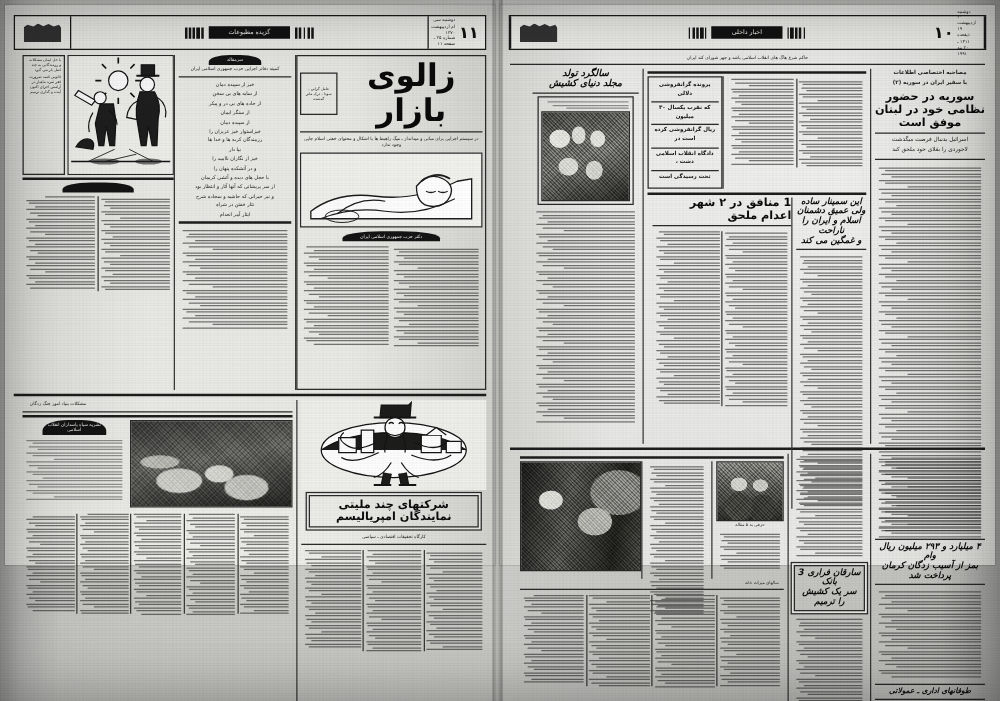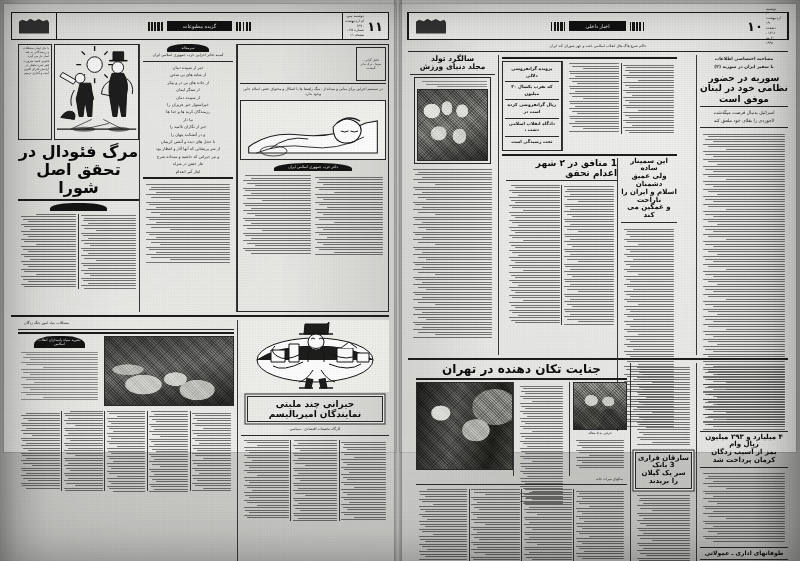--- a/index.html
+++ b/index.html
@@ -69,21 +69,21 @@
   .kicker{direction:rtl;text-align:center;font-size:3.6px;color:#222;line-height:1.4;padding:1px 2px;}
 
   
   .hl{direction:rtl;text-align:center;color:#0b0b0b;font-weight:bold;
       font-family:"DejaVu Sans","Liberation Sans",sans-serif;line-height:1.12;
       letter-spacing:-.4px;}
   .hl-xl{font-size:25px;}
   .hl-lg{font-size:16px;}
   .hl-md{font-size:12px;}
   .hl-sm{font-size:9px;}
-  .hl-xs{font-size:7px;}
+  .hl-xs{font-size:7px;font-style:italic;}
 
   .boxrule{border:1px solid #2a2a2a;}
   .dblrule{border:1px solid #2a2a2a;box-shadow:0 0 0 1.5px #e9e9e6,0 0 0 2.5px #2a2a2a;}
   .hr{height:1px;background:#2a2a2a;margin:2px 0;}
   .hr2{height:2px;background:#1d1d1d;margin:2px 0;}
 
   
   .chip{background:#141414;color:#efefec;font-size:3.6px;text-align:center;
       padding:2px 4px;direction:rtl;}
   .chip-round{border-radius:40% 40% 0 0/70% 70% 0 0;}
@@ -160,20 +160,21 @@
       <div class="mh-logo">
         <div class="logo-blob"></div>
       </div>
     </div>
 
     <div class="row" style="margin:4px 7px 0 7px;height:268px;">
 
       <div class="col" style="width:152px;">
         <div class="boxrule" style="height:100%;box-sizing:border-box;padding:2px;display:flex;flex-direction:column;">
           <div style="display:flex;direction:rtl;align-items:center;gap:2px;">
+            <div class="hl hl-xl" style="flex:1;">زالوی بازار</div>
             <div class="boxrule" style="width:26px;height:30px;display:flex;align-items:center;justify-content:center;padding:1px;">
               <div class="kicker" style="font-size:3px;">عامل گرانی ـ سودا ـ درک ماتر گمشده</div>
             </div>
           </div>
           <div class="hr"></div>
           <div class="kicker">در سیستم اجرایی برای مبانی و میدانداز ـ میگ راهبط ها با اشکال و محتوای خفتی اسلام جایی وجود ندارد</div>
 
           <div class="cartoon" style="height:58px;margin-top:2px;border:1px solid #2a2a2a;">
             <svg viewBox="0 0 150 58" preserveAspectRatio="none">
               <rect x="0" y="0" width="150" height="58" fill="#f1f1ee"></rect>
@@ -348,21 +349,20 @@
                   <path d="M6 74 q5 -8 12 -6 q4 2 2 8 z" fill="#1f1f1f"></path>
                 </g>
               </svg>
             </div>
           </div>
           <div class="boxrule" style="width:33px;">
             <div class="kicker" style="font-size:3px;text-align:right;">با حل ایمان مشکلات و رزمندگانی به چند اصل باز می گیرد قانونی قصد ضرورت فقر ثمره ماهیار در آرامش اجرای اکنون آینده و گذاری ترمیم</div>
           </div>
         </div>
 
-        <div class="hl hl-lg" style="margin-top:3px;">مرگ فئودال در تحقق اصل شورا</div>
         <div class="hr2"></div>
         <div class="chip chip-round" style="margin:1px 32px;">&nbsp;</div>
         <div class="txt tight" style="column-count:2;column-gap:5px;column-rule:1px solid #3a3a3a;">
           <span class="s1"></span>
             <span class="s2"></span>
             <span class="s4"></span>
             <span class="s3"></span>
           <span class="s1"></span>
             <span class="s2"></span>
             <span class="s5"></span>
@@ -451,21 +451,21 @@
               <path d="M88 44 q20 8 32 0"></path>
               <path d="M72 50 q-6 10 -14 12 M80 50 q6 10 14 12"></path>
 
               <path d="M66 58 l-2 10 h6 l2 -9" fill="#1d1d1b"></path>
               <path d="M84 58 l2 10 h-6 l-2 -9" fill="#1d1d1b"></path>
               <path d="M58 68 h14 M78 68 h14" stroke-width="1.6"></path>
             </g>
           </svg>
         </div>
         <div class="dblrule" style="margin:4px 6px;padding:2px;">
-          <div class="hl hl-sm">حیرانی چند ملیتی</div>
+          <div class="hl hl-sm">شرکتهای چند ملیتی</div>
           <div class="hl hl-sm">نمایندگان امپریالیسم</div>
         </div>
         <div class="kicker">کارگاه تحقیقات اقتصادی ـ سیاسی</div>
         <div class="hr"></div>
         <div class="txt tight" style="column-count:3;column-gap:4px;column-rule:1px solid #3a3a3a;">
           <span class="s1"></span>
             <span class="s2"></span>
             <span class="s4"></span>
             <span class="s3"></span>
           <span class="s1"></span>
@@ -790,21 +790,21 @@
           <div class="pgdate" style="text-align:left;">دوشنبه ۳۰ اردیبهشت</div>
           <div class="pgdate" style="text-align:left;">۱۹ ذیقعده ۱۴۱۱ ـ ۲۰ مه ۱۹۹۱</div>
         </div>
       </div>
     </div>
 
     <div class="kicker" style="margin:3px 8px 0 8px;border-bottom:1px solid #2a2a2a;padding-bottom:2px;">حاکم شرع هاگ های انقلاب اسلامی باشد و جهر شورای کند ایران</div>
 
     <div class="row" style="margin:3px 8px 0 8px;height:300px;">
 
-      <div class="col rule-l" style="width:92px;padding-left:3px;margin-left:16px;">
+      <div class="col rule-l" style="width:92px;padding-left:3px;">
         <div class="kicker" style="font-weight:bold;font-size:4.4px;">مصاحبه اختصاصی اطلاعات</div>
         <div class="kicker" style="font-weight:bold;font-size:4.4px;">با سفیر ایران در سوریه (۲)</div>
         <div class="hl hl-sm" style="margin-top:2px;">سوریه در حضور نظامی خود در لبنان موفق است</div>
         <div class="hr"></div>
         <div class="kicker" style="font-size:4.6px;">اسرائیل بدنبال فرصت میگذشت</div>
         <div class="kicker" style="font-size:4.6px;">لاجوردی را بقلای خود ملحق کند</div>
         <div class="hr"></div>
         <div class="txt tight">
           <span class="s1"></span>
             <span class="s2"></span>
@@ -1092,21 +1092,21 @@
                 <span class="s3"></span>
               <span class="s1"></span>
                 <span class="s2"></span>
                 <span class="s5"></span>
                 <span class="s1"></span>
             </div>
           </div>
 
           <div class="col" style="width:113px;padding-left:2px;">
             <div class="hl hl-sm" style="text-align:right;">1 منافق در ۲ شهر</div>
-            <div class="hl hl-sm" style="text-align:right;">اعدام تحقق</div>
+            <div class="hl hl-sm" style="text-align:right;">اعدام ملحق</div>
             <div class="hr"></div>
             <div class="txt tight" style="column-count:2;column-gap:4px;column-rule:1px solid #3a3a3a;">
               <span class="s1"></span>
                 <span class="s2"></span>
                 <span class="s4"></span>
                 <span class="s3"></span>
               <span class="s1"></span>
                 <span class="s2"></span>
                 <span class="s5"></span>
                 <span class="s1"></span>
@@ -1214,21 +1214,21 @@
                 <span class="s1"></span>
                 <span class="s4"></span>
                 <span class="s3"></span>
             </div>
           </div>
         </div>
       </div>
 
       <div class="col" style="width:88px;padding-right:3px;">
         <div class="hl hl-xs" style="font-size:7.5px;">سالگرد تولد</div>
-        <div class="hl hl-xs" style="font-size:7.5px;">مجلد دنیای ورزش</div>
+        <div class="hl hl-xs" style="font-size:7.5px;">مجلد دنیای کشیش</div>
         <div class="hr"></div>
         <div class="boxrule" style="margin:2px 4px;padding:2px;">
           <div class="txt tight pale" style="padding:0 1px;">
             <span class="s2"></span>
               <span class="s3"></span>
               <span class="s5"></span>
           </div>
           <div class="photo ph-group" style="height:72px;border:1px solid #2a2a2a;box-sizing:border-box;"></div>
         </div>
         <div class="txt tight">
@@ -1405,21 +1405,21 @@
             <span class="s1"></span>
             <span class="s4"></span>
             <span class="s3"></span>
           <span class="s1"></span>
             <span class="s2"></span>
             <span class="s5"></span>
             <span class="s1"></span>
         </div>
         <div class="dblrule" style="margin:3px 1px;padding:2px;">
           <div class="hl hl-xs">سارقان فراری 3 بانک</div>
-          <div class="hl hl-xs">سر یک گیلان را بریدند</div>
+          <div class="hl hl-xs">سر یک کشیش را ترمیم</div>
         </div>
         <div class="txt tight">
           <span class="s1"></span>
             <span class="s2"></span>
             <span class="s4"></span>
             <span class="s3"></span>
           <span class="s1"></span>
             <span class="s2"></span>
             <span class="s5"></span>
             <span class="s1"></span>
@@ -1441,21 +1441,20 @@
             <span class="s2"></span>
           <span class="s6"></span>
             <span class="s1"></span>
             <span class="s4"></span>
 
         </div>
 
       </div>
 
       <div class="col" style="width:214px;padding-right:3px;">
-        <div class="hl hl-md">جنایت تکان دهنده در تهران</div>
         <div class="hr2"></div>
         <div class="row" style="margin-top:2px;height:94px;">
           <div class="col" style="width:58px;padding-left:3px;border-left:1px solid #3a3a3a;">
             <div class="photo ph-portrait" style="height:48px;border:1px solid #2a2a2a;box-sizing:border-box;"></div>
             <div class="capt">حرفی به ۵ مقاله</div>
             <div class="txt tight">
               <span class="s1"></span>
                 <span class="s2"></span>
                 <span class="s4"></span>
                 <span class="s3"></span>

